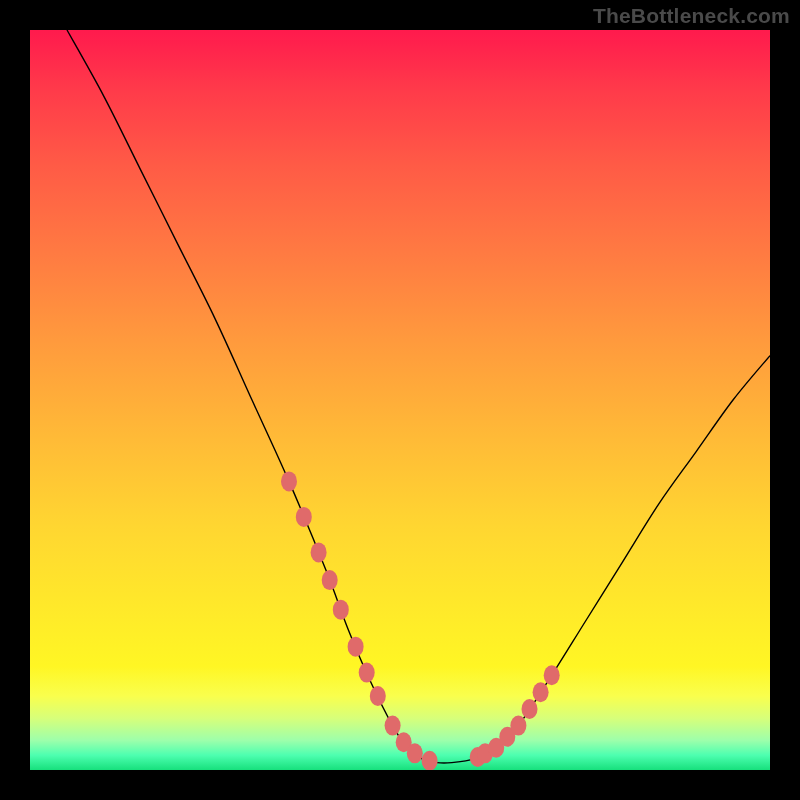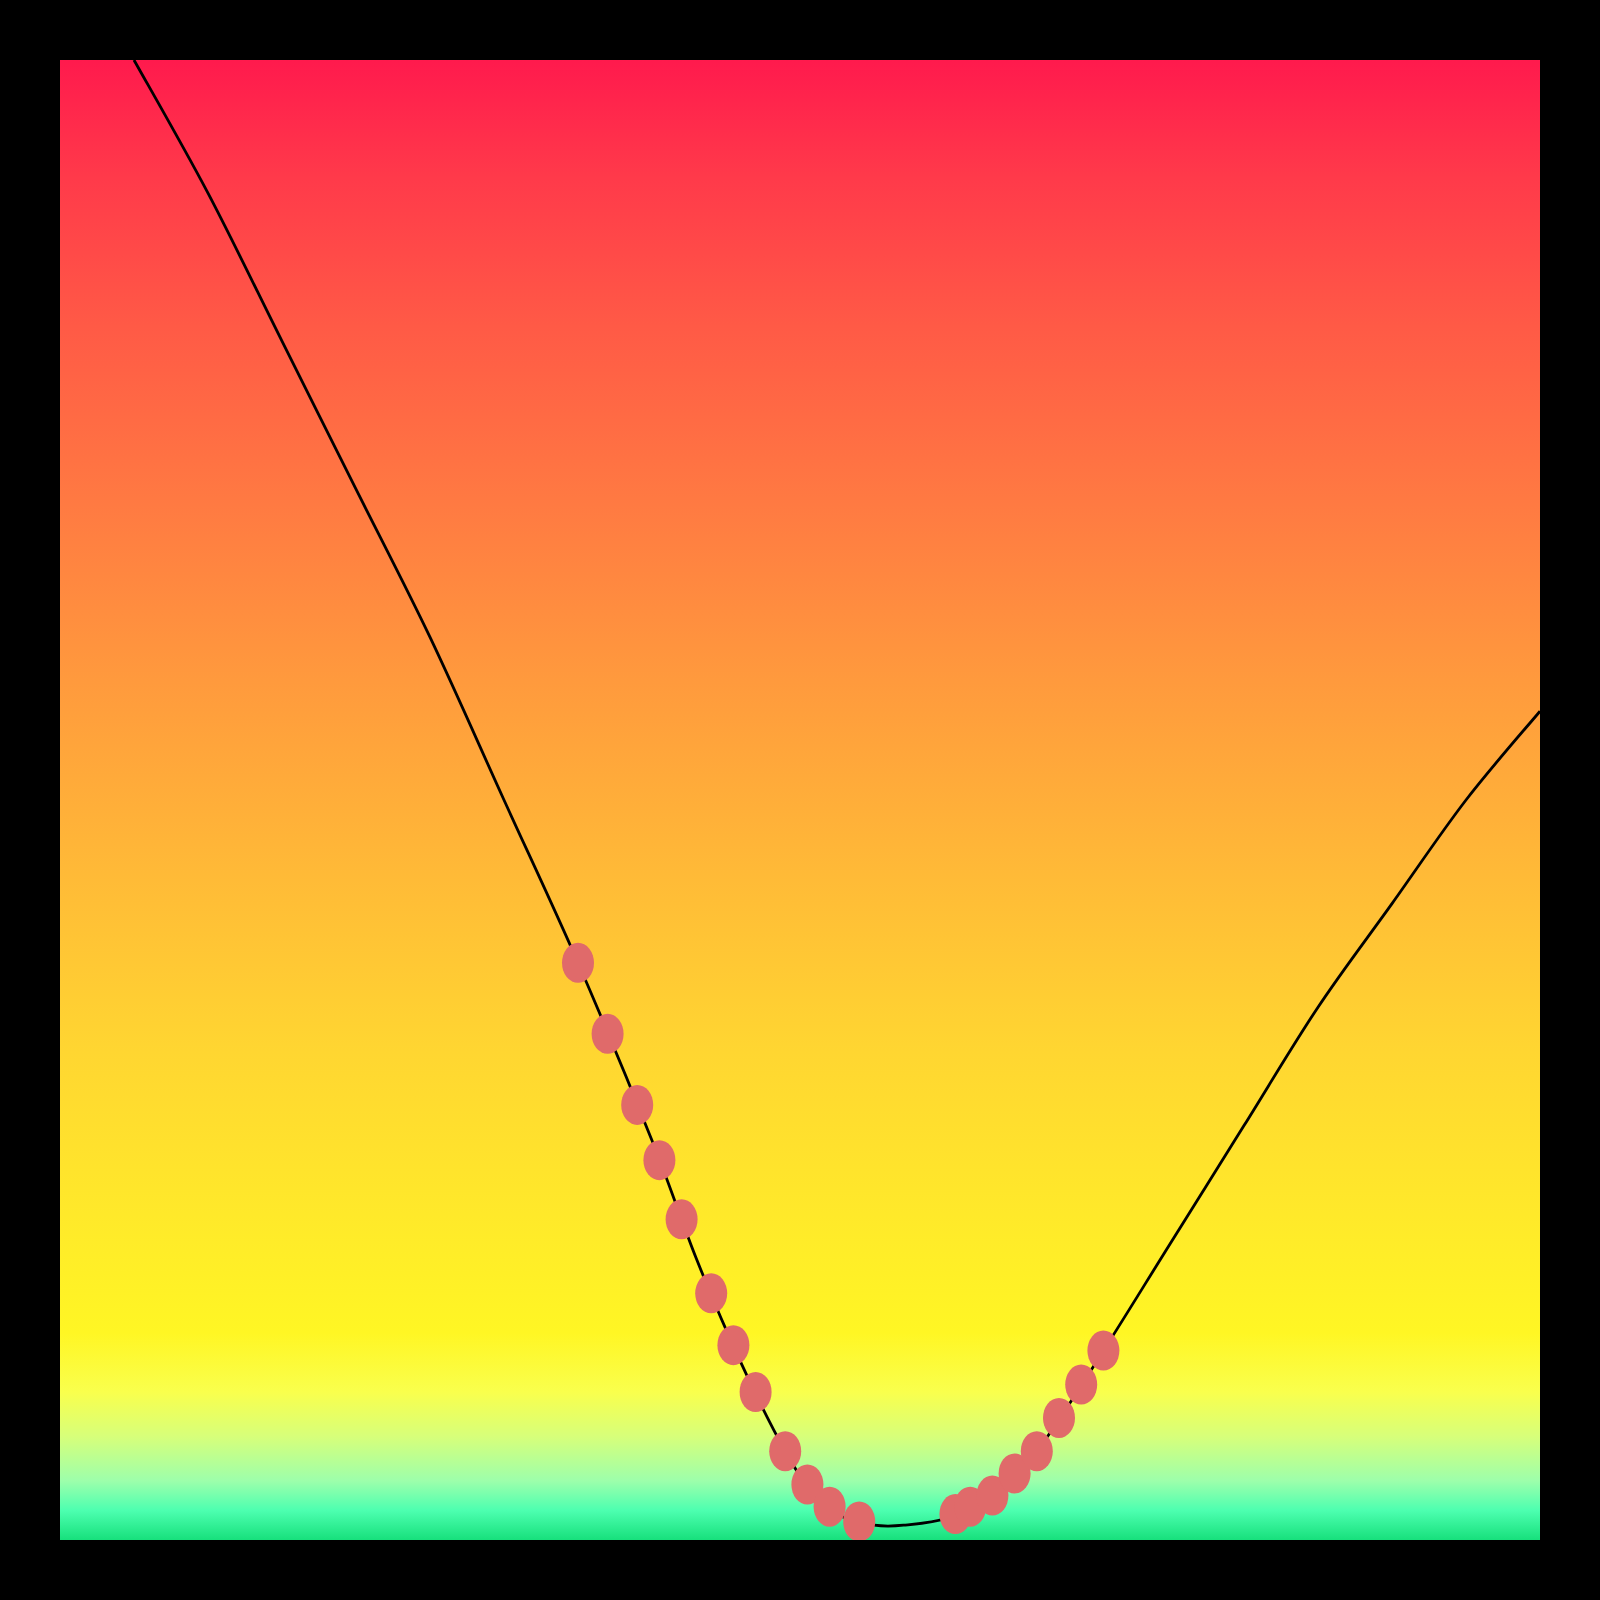--- a/index.html
+++ b/index.html
@@ -57,20 +57,21 @@
   }
   svg.curve {
     position: absolute;
     inset: 0;
   }
 </style>
 </head>
 <body>
 
 <div class="frame">
+  <div class="watermark">TheBottleneck.com</div>
 
   <div class="plot-area">
     <div class="gradient"></div>
     <svg class="curve" viewBox="0 0 740 740" preserveAspectRatio="none">
       <path id="curve-path" fill="none" stroke="#000000" stroke-width="1.4" d="M 37.00 0.00 C 43.17 11.10 61.67 43.17 74.00 66.60 C 86.33 90.03 98.67 115.93 111.00 140.60 C 123.33 165.27 135.67 189.93 148.00 214.60 C 160.33 239.27 172.67 262.70 185.00 288.60 C 197.33 314.50 209.67 342.87 222.00 370.00 C 234.33 397.13 246.67 423.03 259.00 451.40 C 271.33 479.77 286.13 515.53 296.00 540.20 C 305.87 564.87 310.80 580.90 318.20 599.40 C 325.60 617.90 333.00 635.17 340.40 651.20 C 347.80 667.23 356.43 684.50 362.60 695.60 C 368.77 706.70 372.47 712.25 377.40 717.80 C 382.33 723.35 387.27 726.43 392.20 728.90 C 397.13 731.37 402.07 731.98 407.00 732.60 C 411.93 733.22 415.63 733.22 421.80 732.60 C 427.97 731.98 436.60 731.37 444.00 728.90 C 451.40 726.43 458.80 723.35 466.20 717.80 C 473.60 712.25 479.77 706.70 488.40 695.60 C 497.03 684.50 506.90 668.47 518.00 651.20 C 529.10 633.93 542.67 611.73 555.00 592.00 C 567.33 572.27 579.67 552.53 592.00 532.80 C 604.33 513.07 616.67 492.10 629.00 473.60 C 641.33 455.10 653.67 439.07 666.00 421.80 C 678.33 404.53 690.67 386.03 703.00 370.00 C 715.33 353.97 733.83 333.00 740.00 325.60"></path>
       <g id="markers-left">
           <ellipse cx="259.00" cy="451.40" rx="8" ry="10" fill="#e06a6a"></ellipse>
           <ellipse cx="273.80" cy="486.92" rx="8" ry="10" fill="#e06a6a"></ellipse>
           <ellipse cx="288.60" cy="522.44" rx="8" ry="10" fill="#e06a6a"></ellipse>
           <ellipse cx="299.70" cy="550.07" rx="8" ry="10" fill="#e06a6a"></ellipse>

